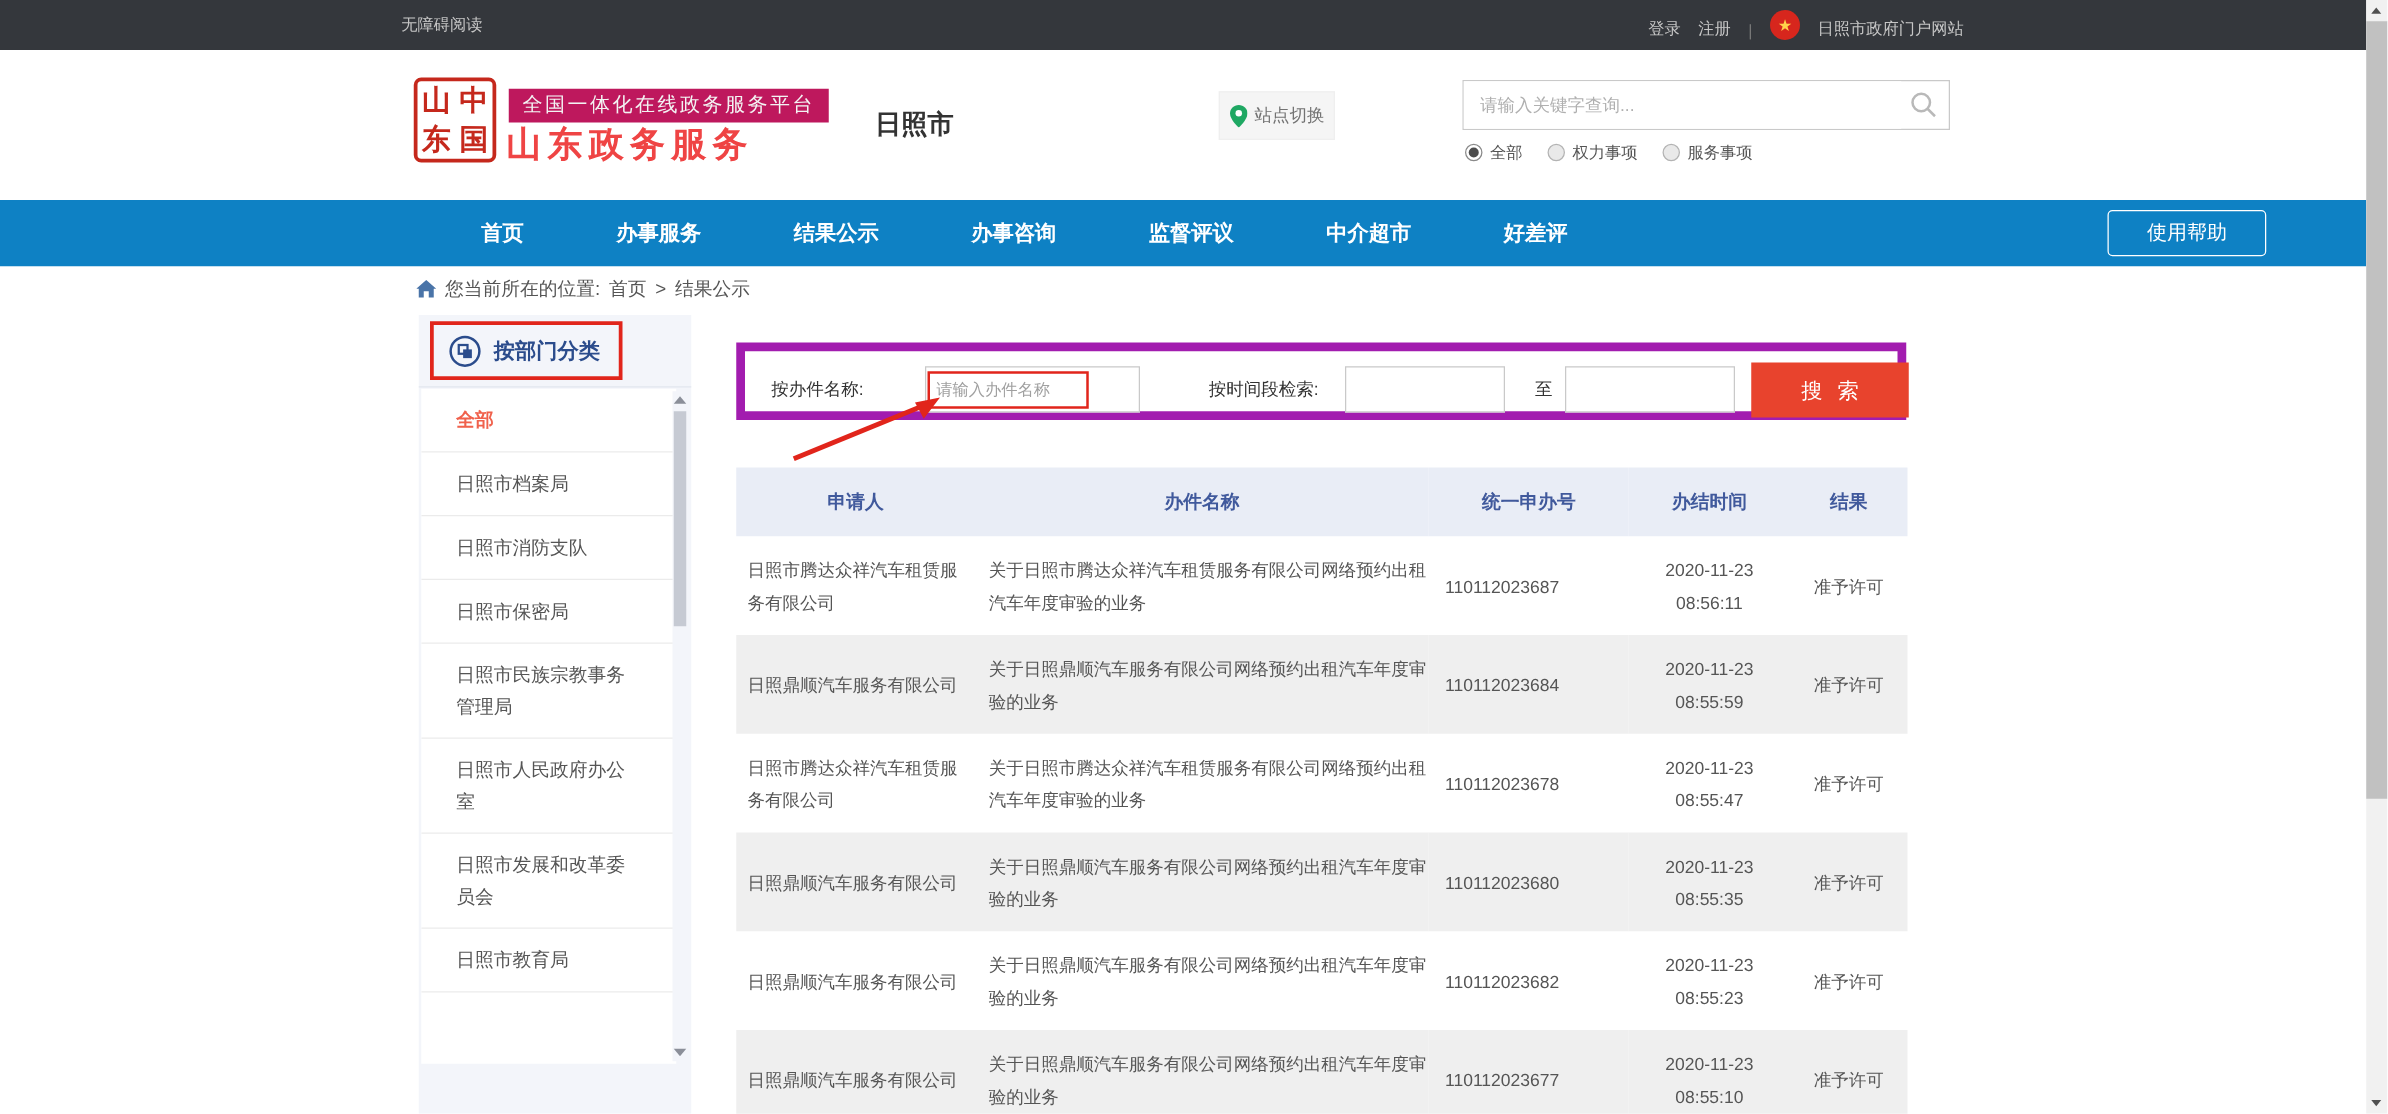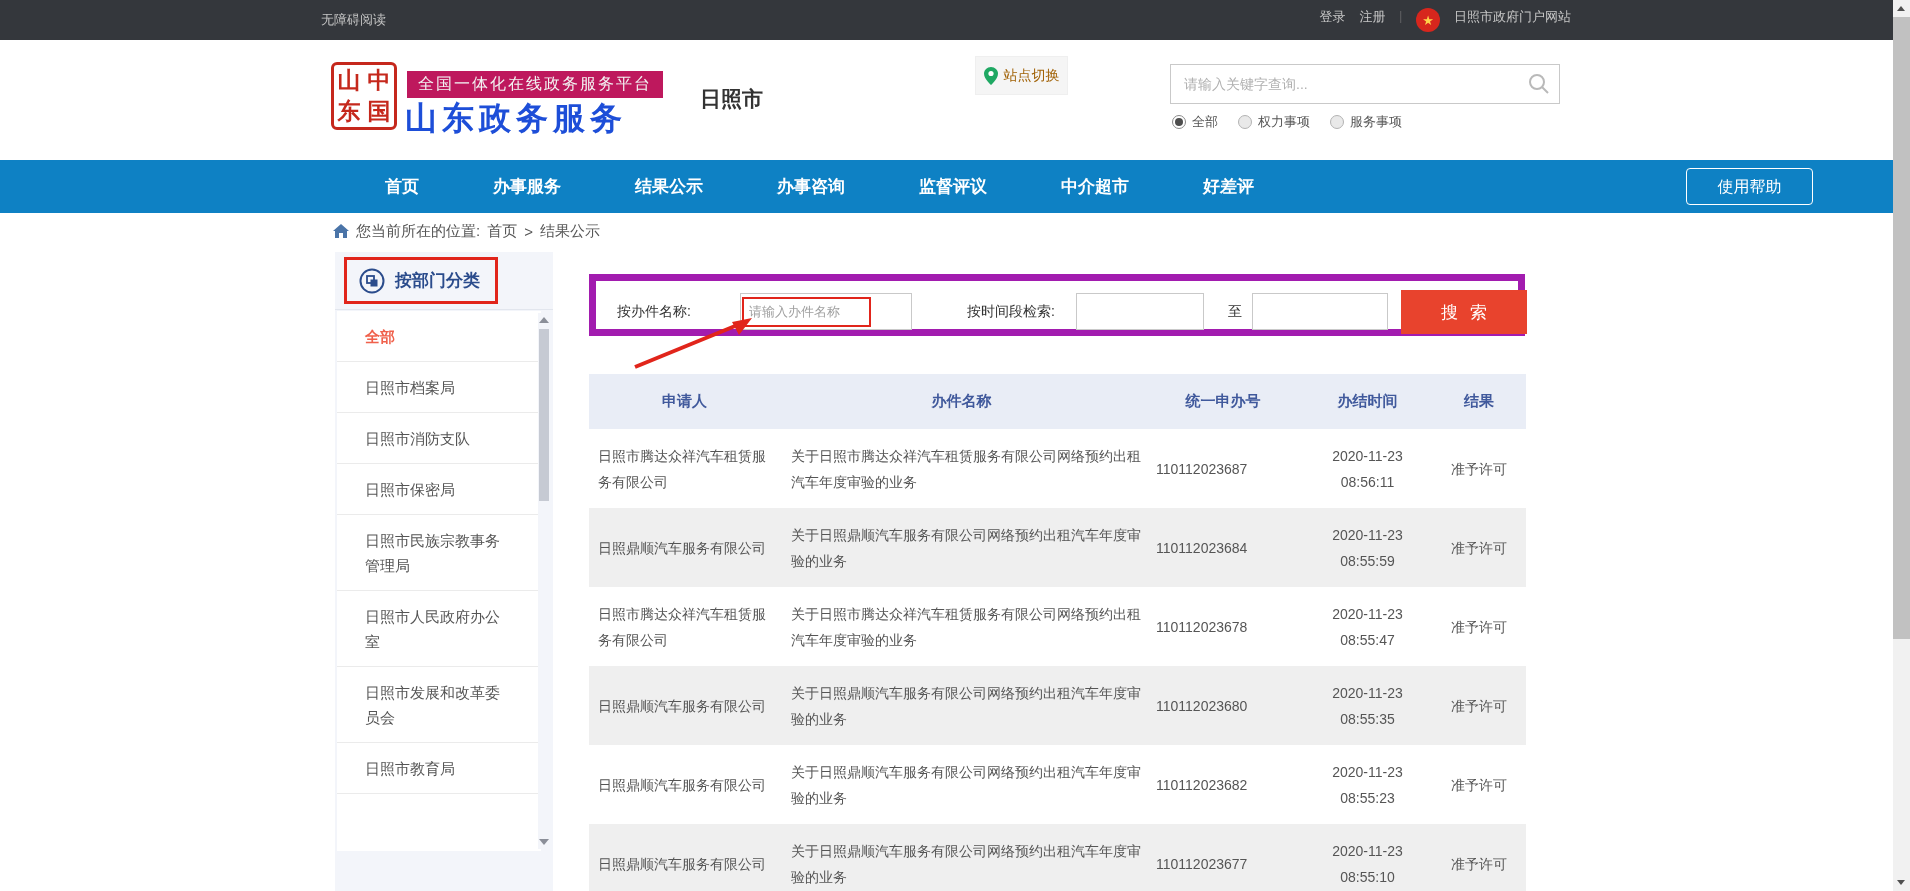--- a/index.html
+++ b/index.html
@@ -6,39 +6,39 @@
   html,body { margin:0; padding:0; }
   body {
     width:1910px; height:891px; position:relative; overflow:hidden;
     background:#fff; font-family:"Liberation Sans","DejaVu Sans",sans-serif;
   }
   
   .topbar { position:absolute; left:0; top:0; width:1893px; height:40px; background:#34373c; }
   .topbar-inner { position:absolute; left:321px; width:1250px; height:40px;
     display:flex; align-items:center; justify-content:space-between; font-size:13px; color:#c6c6c6; }
   .topbar a { color:#c6c6c6; text-decoration:none; }
-  .topbar-right { display:flex; align-items:flex-start; gap:14px;font-family:Liberation Serif, serif; }
+  .topbar-right { display:flex; align-items:flex-end; gap:14px; }
   .emblem { width:24px; height:24px; border-radius:50%; background:#d7261d;
     display:flex; align-items:center; justify-content:center; color:#ffd24a; font-size:13px; line-height:1; }
   .topbar-sep { color:#777; }
   
   .header { position:absolute; left:0; top:40px; width:1893px; height:120px; background:#fff; }
   .seal { position:absolute; left:331px; top:22px; width:66px; height:68px;
     border:3px solid #c5281c; border-radius:6px; background:#fff;
     display:grid; grid-template-columns:1fr 1fr; grid-template-rows:1fr 1fr;
     color:#c5281c; font-weight:bold; font-size:23px; }
   .seal span { display:flex; align-items:center; justify-content:center; }
   .tagline { position:absolute; left:407px; top:31px; background:#be185d; color:#f3f3f3;
     font-size:16px; padding:3px 11px; letter-spacing:2px; }
-  .brand { position:absolute; left:405px; top:57px; font-size:32px; font-weight:bold;
-    color:#1d4ed8; letter-spacing:5px; }
+  .brand { position:absolute; left:405px; top:57px; font-size:28px; font-weight:bold;
+    color:#ef4444; letter-spacing:5px; }
   .city { position:absolute; left:700px; top:45px; font-size:21px; font-weight:bold; color:#333; }
-  .site-switch { position:absolute; left:975px; top:16px; width:93px; height:39px;
+  .site-switch { position:absolute; left:975px; top:33px; width:93px; height:39px;
     background:#f5f5f5; border:1px solid #efefef; display:flex; align-items:center;
-    justify-content:center; gap:6px; font-size:14px; color:#a16207; cursor:pointer; }
+    justify-content:center; gap:6px; font-size:14px; color:#737373; cursor:pointer; }
   .search-box { position:absolute; left:1170px; top:24px; width:390px; height:40px;
     border:1px solid #c9c9c9; background:#fff; }
   .search-box input { position:absolute; left:0; top:0; width:350px; height:38px; border:0;
     outline:none; padding-left:13px; font-size:14px; color:#701a75; font-family:inherit; }
   .search-box input::placeholder { color:#b0b0b0; }
   .mag { position:absolute; right:8px; top:7px; }
   .scopes { position:absolute; left:1172px; top:73px; display:flex; gap:20px;
     font-size:13px; color:#555; align-items:center; }
   .scope { display:flex; align-items:center; gap:6px; cursor:pointer; }
   .radio { width:14px; height:14px; border-radius:50%; background:#e9e9e9; border:1px solid #b3b3b3; position:relative; }

